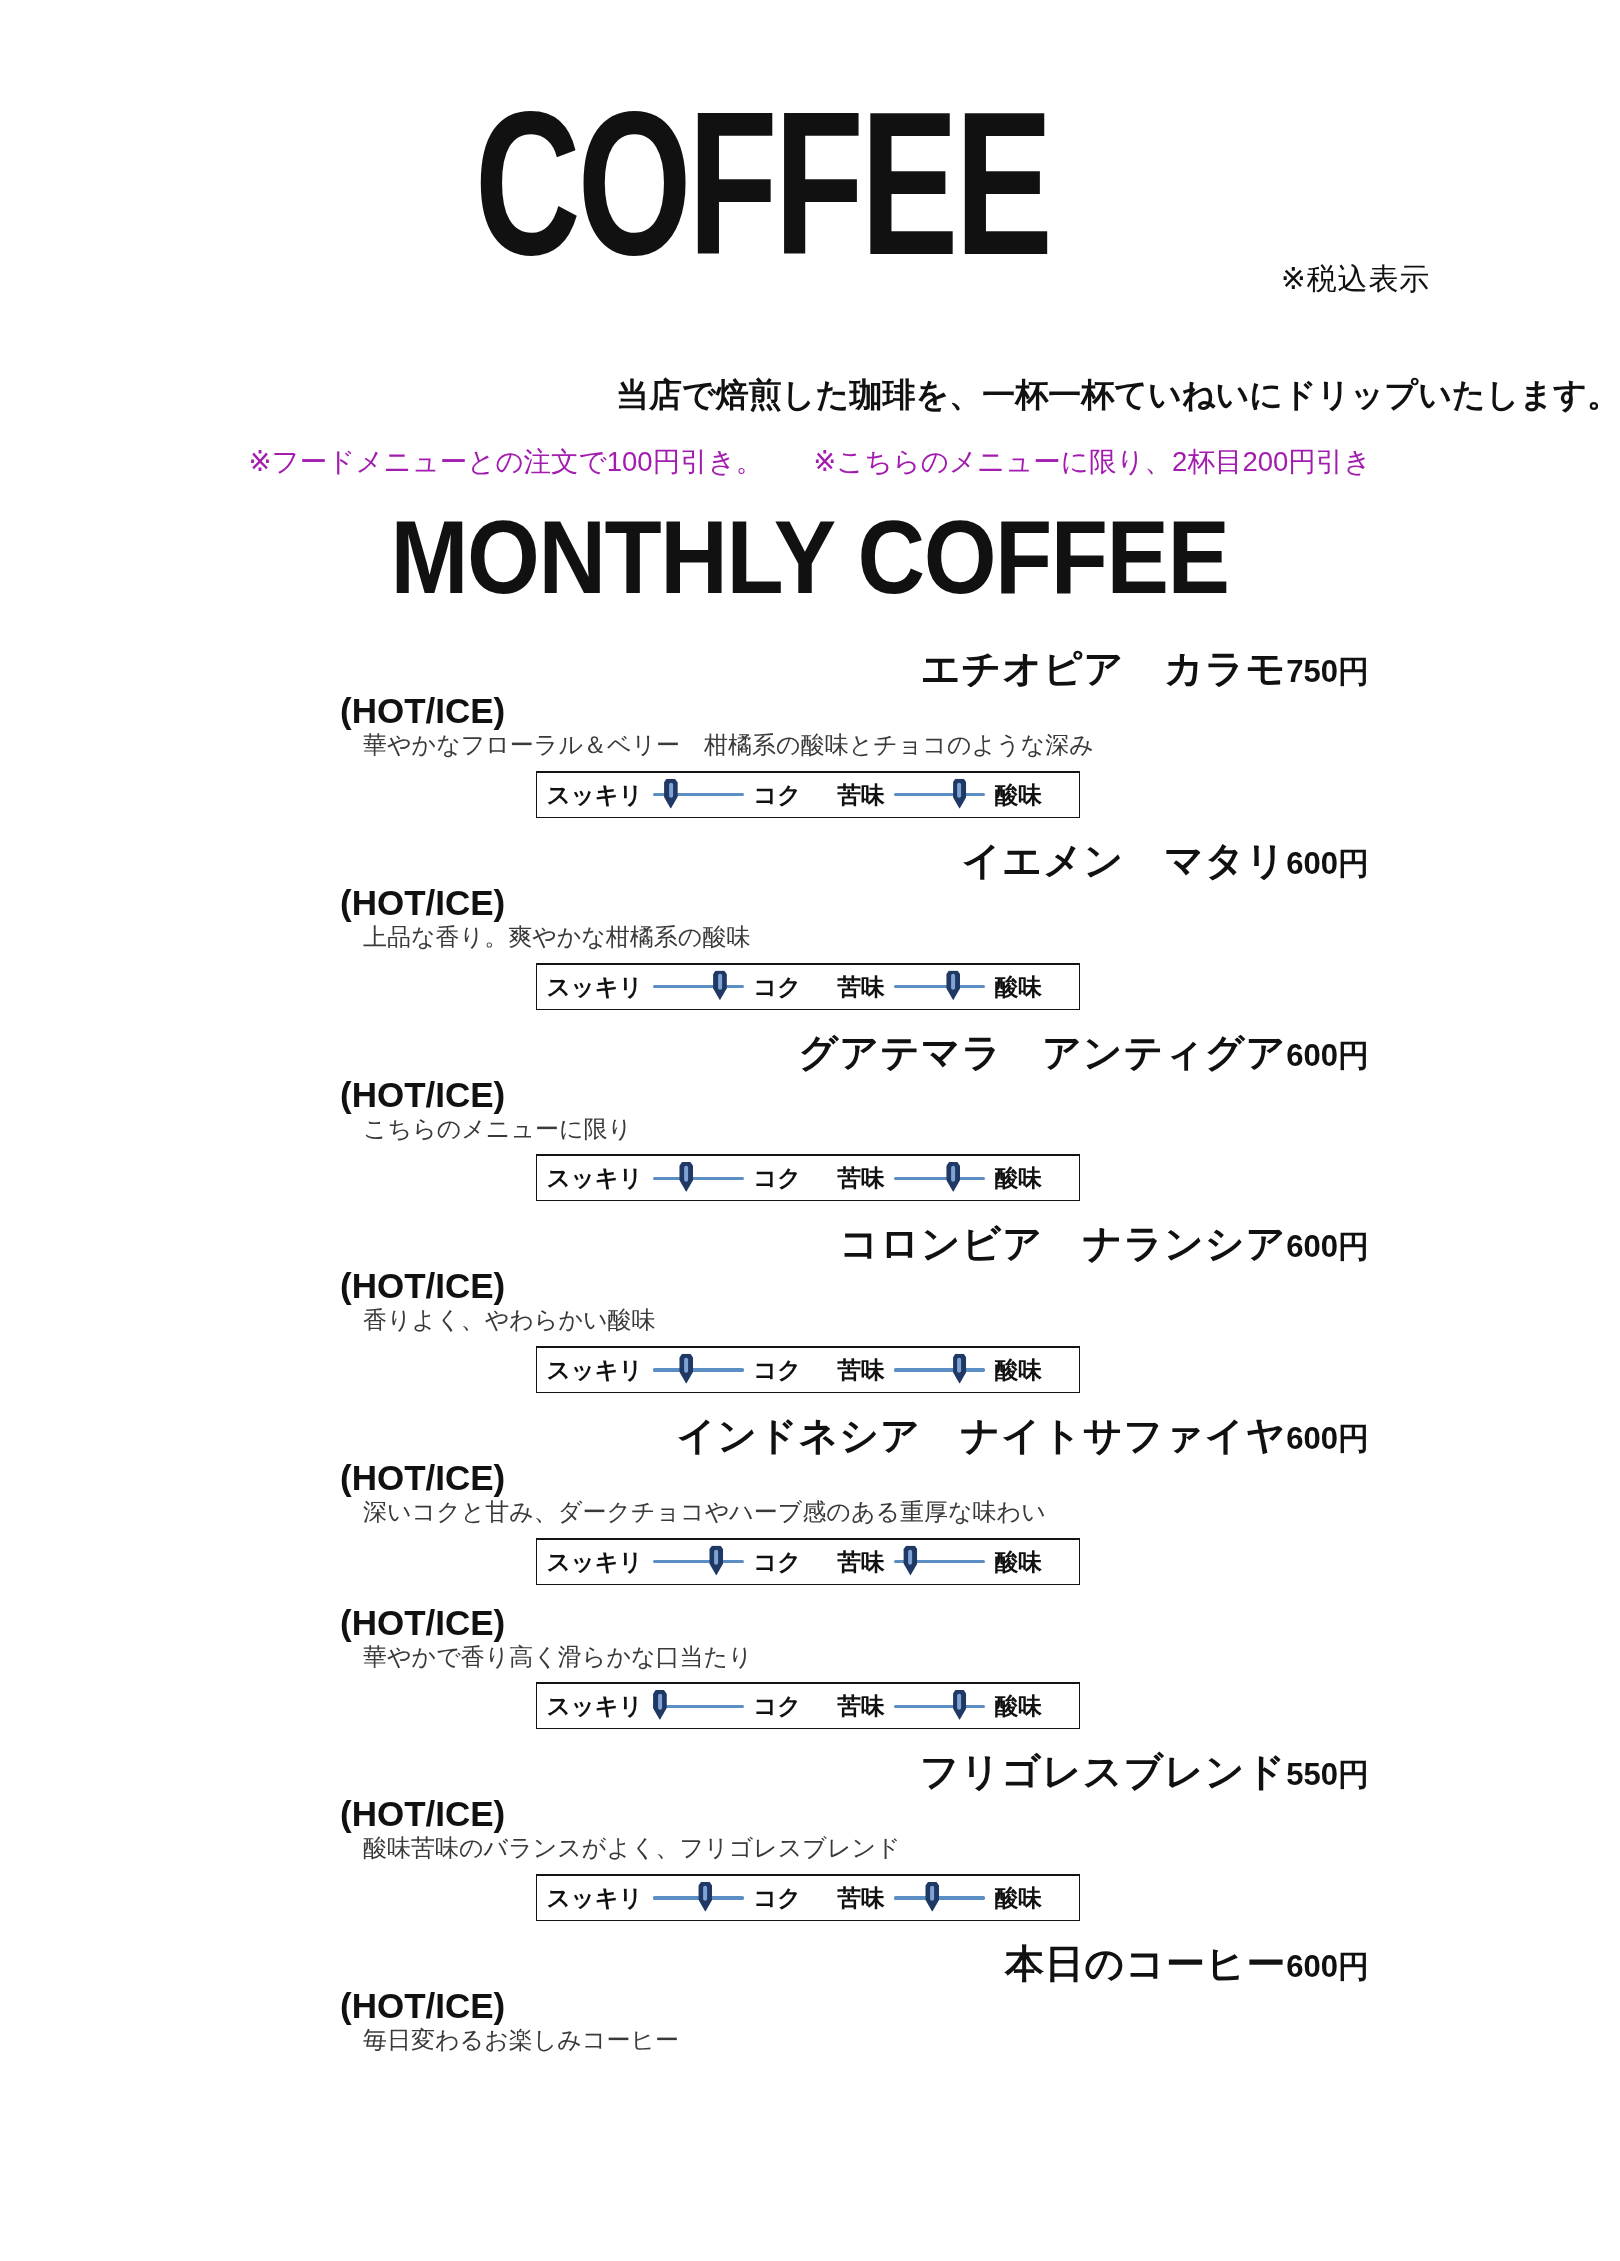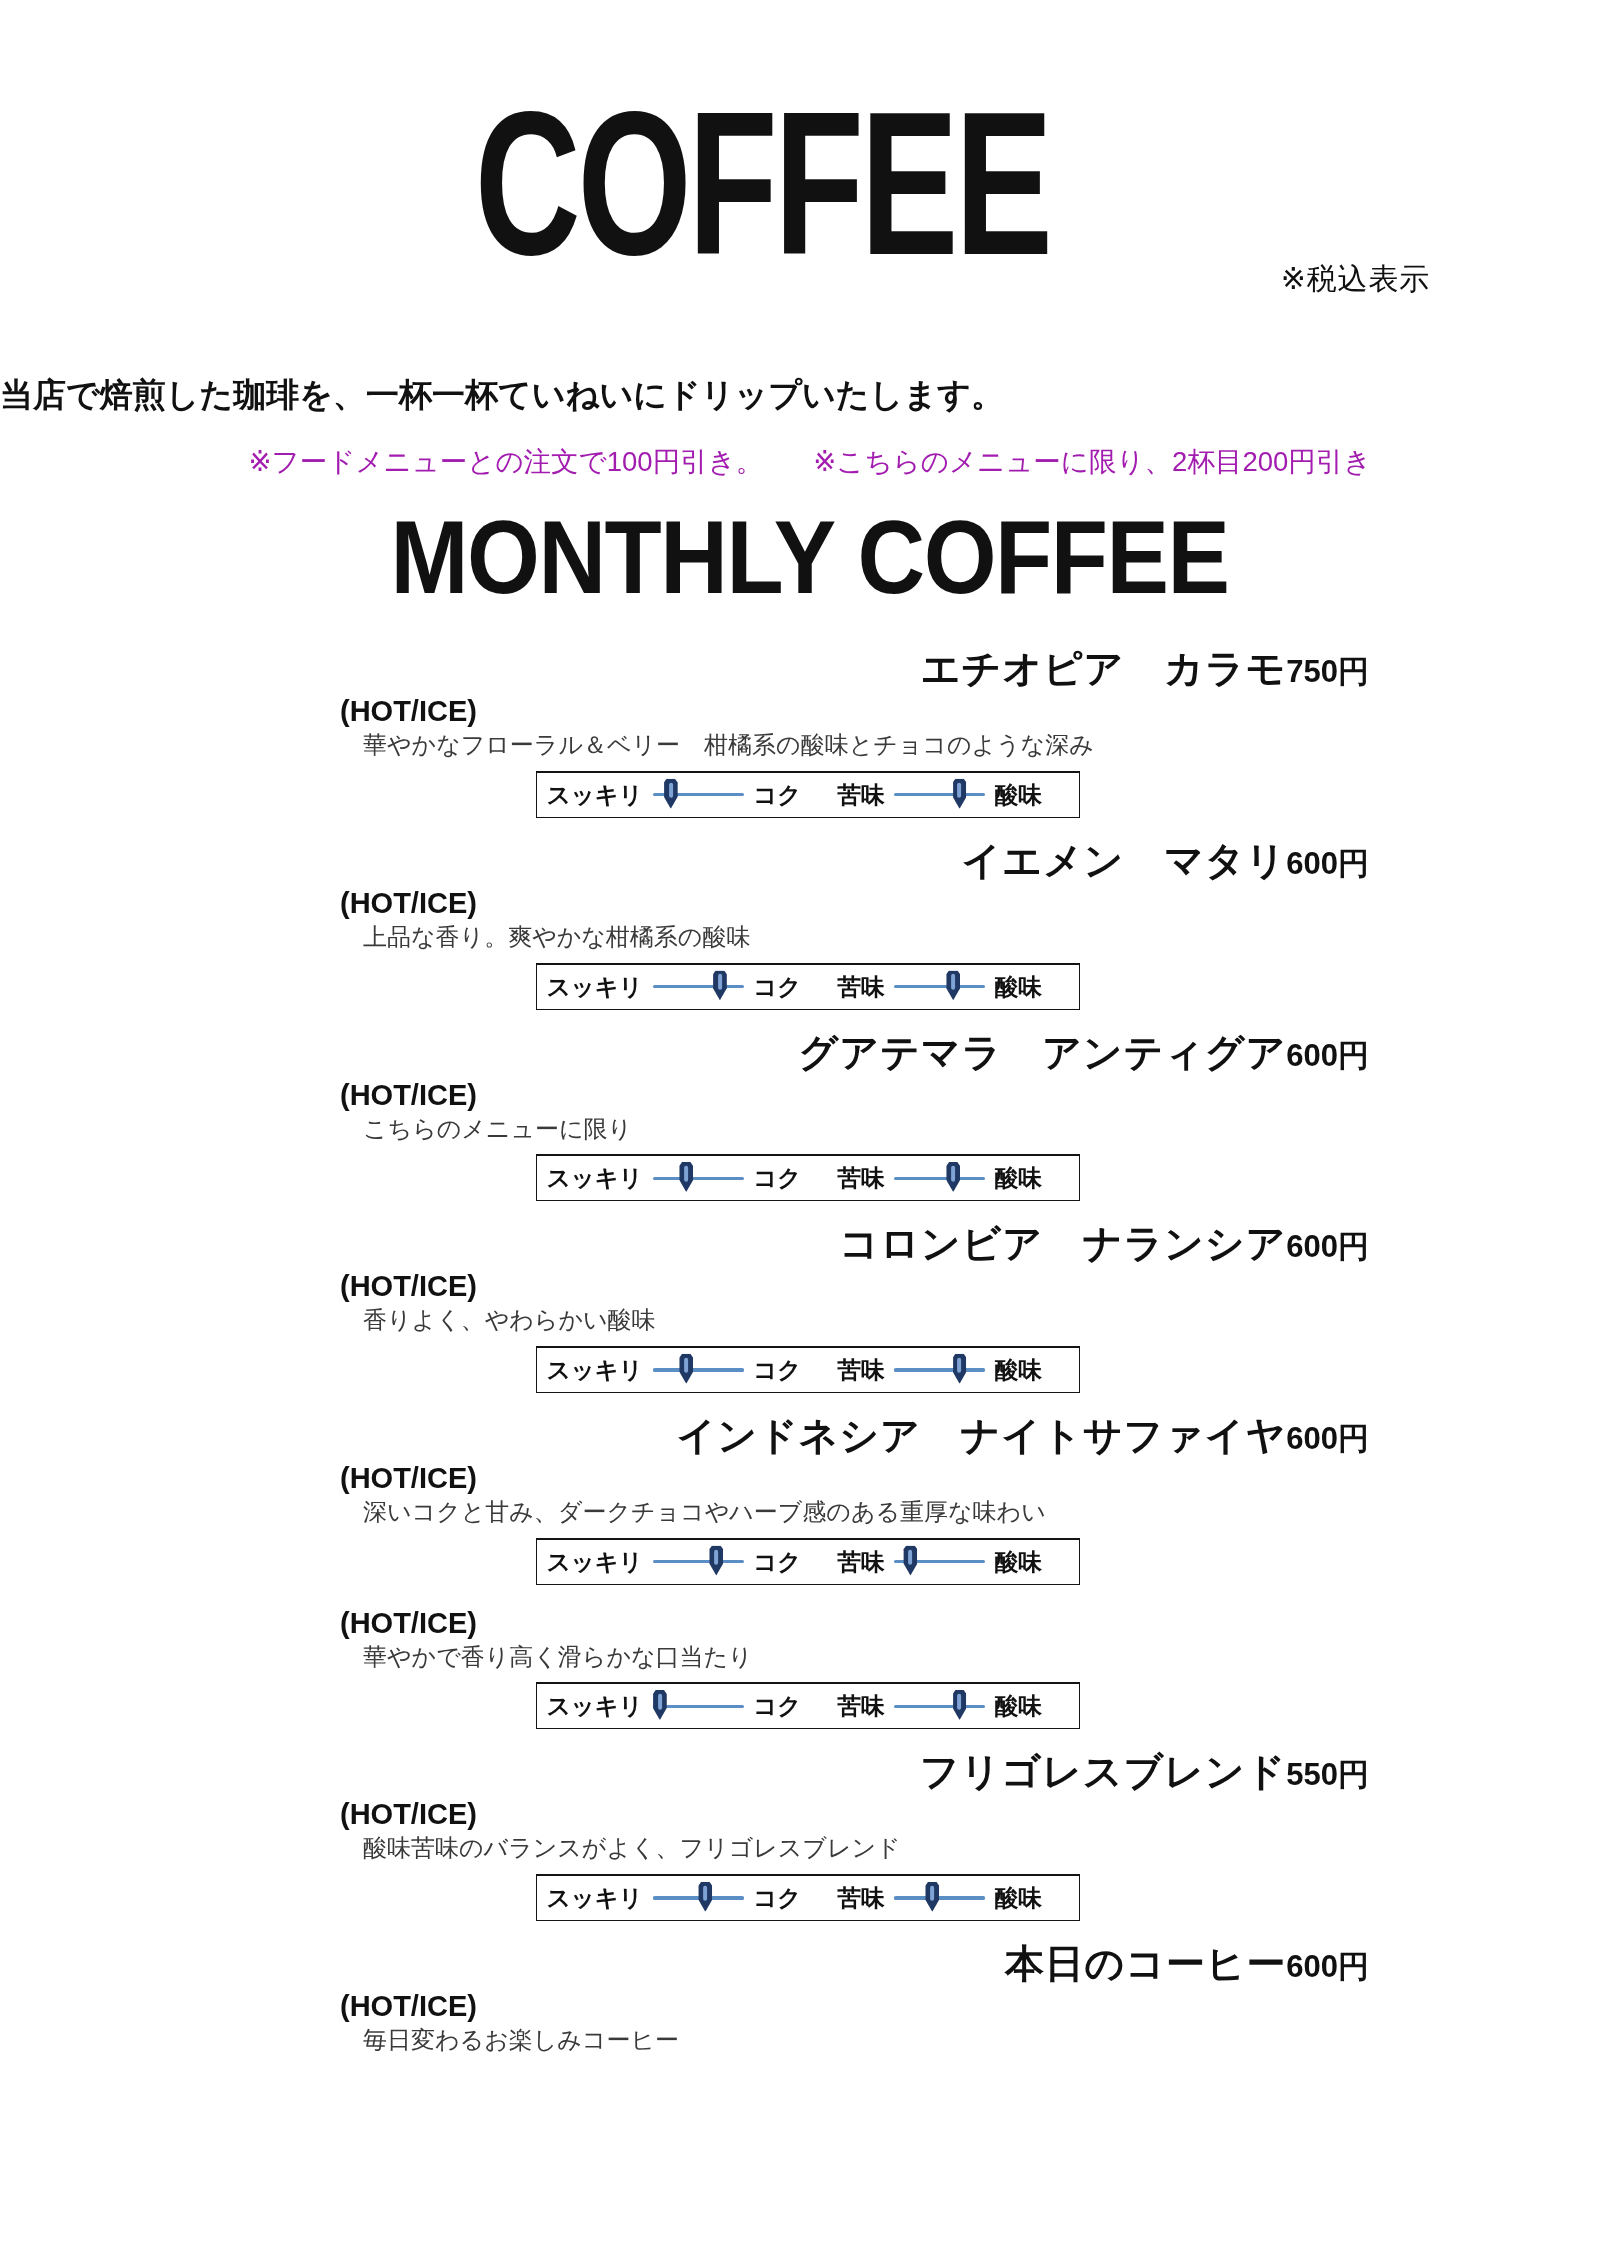--- a/index.html
+++ b/index.html
@@ -20,21 +20,21 @@
     font-size:204px; line-height:1.0; font-weight:bold;
     letter-spacing:-4.9px; white-space:nowrap;
   }
   .tax-note {
     position:absolute; right:190px; bottom:-8px;
     font-size:30px; font-weight:normal; letter-spacing:0.8px;
   }
 
   
   .tagline {
-    margin-top:81px; text-align:left;
+    margin-top:81px; text-align:right;
     font-size:33px; font-weight:bold; letter-spacing:0px;
   }
   .notes {
     margin-top:26px; text-align:center;
     font-size:27.5px; font-weight:normal; color:#a21caf;
   }
   .notes .gap { display:inline-block; width:50px; }
 
   
   .section-title {
@@ -43,21 +43,21 @@
     letter-spacing:-1.6px; white-space:nowrap;
   }
   .section-title span { display:inline-block; transform:scaleX(0.9); transform-origin:center; }
 
   
   .menu { margin-top:34px; padding-left:340px; padding-right:251px; }
   .menu-item { margin-bottom:20px; }
   .item-head { display:flex; justify-content:flex-end; align-items:baseline; }
   .item-name { font-size:39px; font-weight:bold; line-height:45px; letter-spacing:0.8px; }
   .item-price { font-size:31px; font-weight:bold; white-space:nowrap; }
-  .item-serving { font-size:29px; font-weight:bold; line-height:36px; letter-spacing:0px; }
+  .item-serving { font-size:35px; font-weight:bold; line-height:36px; letter-spacing:0px; }
   .item-desc { font-size:24px; line-height:32px; color:#3a3a3a; padding-left:23px; }
 
   
   .slider-box {
     margin-top:9.7px; margin-left:196px;
     width:544px; height:47px;
     border:1.6px solid #141414; border-top-width:2.4px;
     display:flex; align-items:center;
     padding:0 8px 0 9.7px;
     background:#fff;

